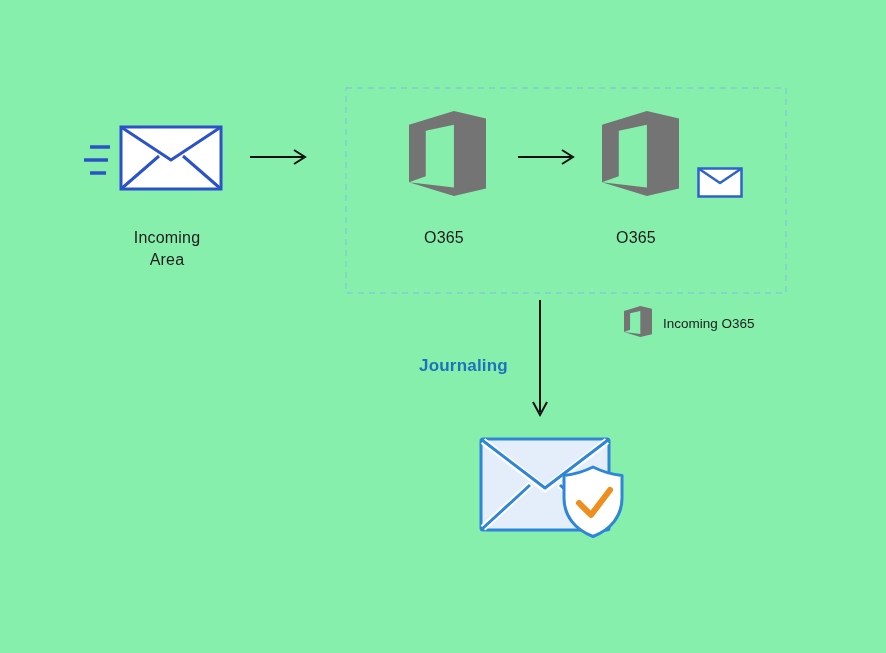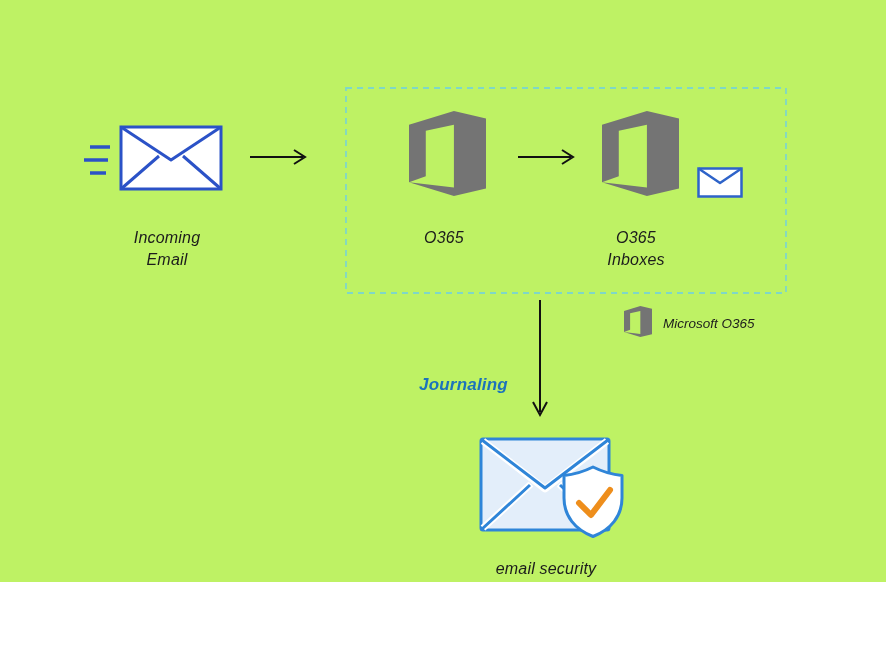--- a/index.html
+++ b/index.html
@@ -2,24 +2,23 @@
 <html><head>
 <meta charset="utf-8">
 <style>
   * { margin: 0; padding: 0; box-sizing: border-box; }
   html, body { background: #ffffff; }
   body { font-family: "Liberation Sans", sans-serif; }
 
   .canvas {
     position: relative;
     width: 886px;
-    height: 582px;
-    background: #bef264;
+    height: 653px;
+    background: #86efac;
     overflow: hidden;
-    font-style: italic;
   }
   .abs { position: absolute; }
 
   .node-label {
     position: absolute;
     text-align: center;
     font-size: 16px;
     line-height: 22px;
     color: #1c1c1c;
     letter-spacing: 0.2px;
@@ -50,21 +49,21 @@
   </svg>
 
   <svg class="abs" style="left:119px; top:125px;" width="104" height="66" viewBox="0 0 104 66">
     <rect x="2" y="2" width="100" height="62" fill="#ffffff" stroke="#2b52c7" stroke-width="3"></rect>
     <path d="M2,2 L52,35 L102,2" fill="none" stroke="#2b52c7" stroke-width="3" stroke-linejoin="round"></path>
     <path d="M2,64 L40,31 M102,64 L64,31" fill="none" stroke="#2b52c7" stroke-width="3"></path>
   </svg>
 
   <div class="node-label" style="left:97px; top:227px; width:140px;">
     <div>Incoming</div>
-    <div>Email</div>
+    <div>Area</div>
   </div>
 
   <svg class="abs" style="left:249px; top:148px;" width="64" height="18" viewBox="0 0 64 18">
     <line x1="1" y1="9" x2="54" y2="9" stroke="#111111" stroke-width="2"></line>
     <path d="M45,2 L56,9 L45,16" fill="none" stroke="#111111" stroke-width="2" stroke-linejoin="miter"></path>
   </svg>
 
   <svg class="abs" style="left:345px; top:87px;" width="442" height="207" viewBox="0 0 442 207">
     <rect x="1" y="1" width="440" height="205" fill="none" stroke="#7fd7c8" stroke-width="1.8" stroke-dasharray="6 5"></rect>
   </svg>
@@ -86,43 +85,41 @@
     <path fill="#747474" d="M78 7.5 L78 78.5 L45.5 86 L0 72 L45.5 77.5 L45.5 14 L17 20 L17 66 L0 72 L0 14 L45.5 0 Z"></path>
   </svg>
 
   <svg class="abs" style="left:697px; top:167px;" width="46" height="31" viewBox="0 0 46 31">
     <rect x="1.5" y="1.5" width="43" height="28" fill="#ffffff" stroke="#2e63c9" stroke-width="2.5"></rect>
     <path d="M1.5,1.5 L23,16 L44.5,1.5" fill="none" stroke="#2e63c9" stroke-width="2.5" stroke-linejoin="round"></path>
   </svg>
 
   <div class="node-label" style="left:566px; top:227px; width:140px;">
     <div>O365</div>
-    <div>Inboxes</div>
   </div>
 
   <svg class="abs" style="left:624px; top:306px;" width="28" height="31" viewBox="0 0 78 86">
     <path fill="#747474" d="M78 7.5 L78 78.5 L45.5 86 L0 72 L45.5 77.5 L45.5 14 L17 20 L17 66 L0 72 L0 14 L45.5 0 Z"></path>
   </svg>
-  <span class="legend-text" style="left:663px; top:316px;">Microsoft O365</span>
+  <span class="legend-text" style="left:663px; top:316px;">Incoming O365</span>
 
-  <span class="journaling" style="left:419px; top:375px;">Journaling</span>
+  <span class="journaling" style="left:419px; top:356px;">Journaling</span>
 
   <svg class="abs" style="left:530px; top:298px;" width="20" height="124" viewBox="0 0 20 124">
     <line x1="10" y1="2" x2="10" y2="114" stroke="#111111" stroke-width="2"></line>
     <path d="M3,104 L10,117 L17,104" fill="none" stroke="#111111" stroke-width="2" stroke-linejoin="miter"></path>
   </svg>
 
   <svg class="abs" style="left:478px; top:435px;" width="152" height="105" viewBox="0 0 152 105">
     <g>
       <rect x="3" y="4" width="128" height="91" rx="2" fill="#e3eefa" stroke="#2f85d8" stroke-width="3"></rect>
       <path d="M5,6 L67,54 L129,6 M5,93 L53,49 M129,93 L81,49" fill="none" stroke="#ffffff" stroke-width="7" stroke-linejoin="round"></path>
       <path d="M4,5 L67,53 L130,5" fill="none" stroke="#2f85d8" stroke-width="3" stroke-linejoin="round"></path>
       <path d="M4,94 L52,50 M130,94 L82,50" fill="none" stroke="#2f85d8" stroke-width="3"></path>
     </g>
     <path d="M115,32 C106,36.5 96,39.5 86,40.5 L86,63 C86,81 97,94.5 115,101.5 C133,94.5 144,81 144,63 L144,40.5 C134,39.5 124,36.5 115,32 Z" fill="#ffffff" stroke="#2f85d8" stroke-width="3" stroke-linejoin="round"></path>
     <path d="M101,68 L113,80 L132,55" fill="none" stroke="#ee8e1c" stroke-width="6" stroke-linecap="round" stroke-linejoin="round"></path>
   </svg>
 
   <div class="node-label" style="left:456px; top:558px; width:180px;">
-    <div>email security</div>
   </div>
 
 </div>
 
 </body></html>

